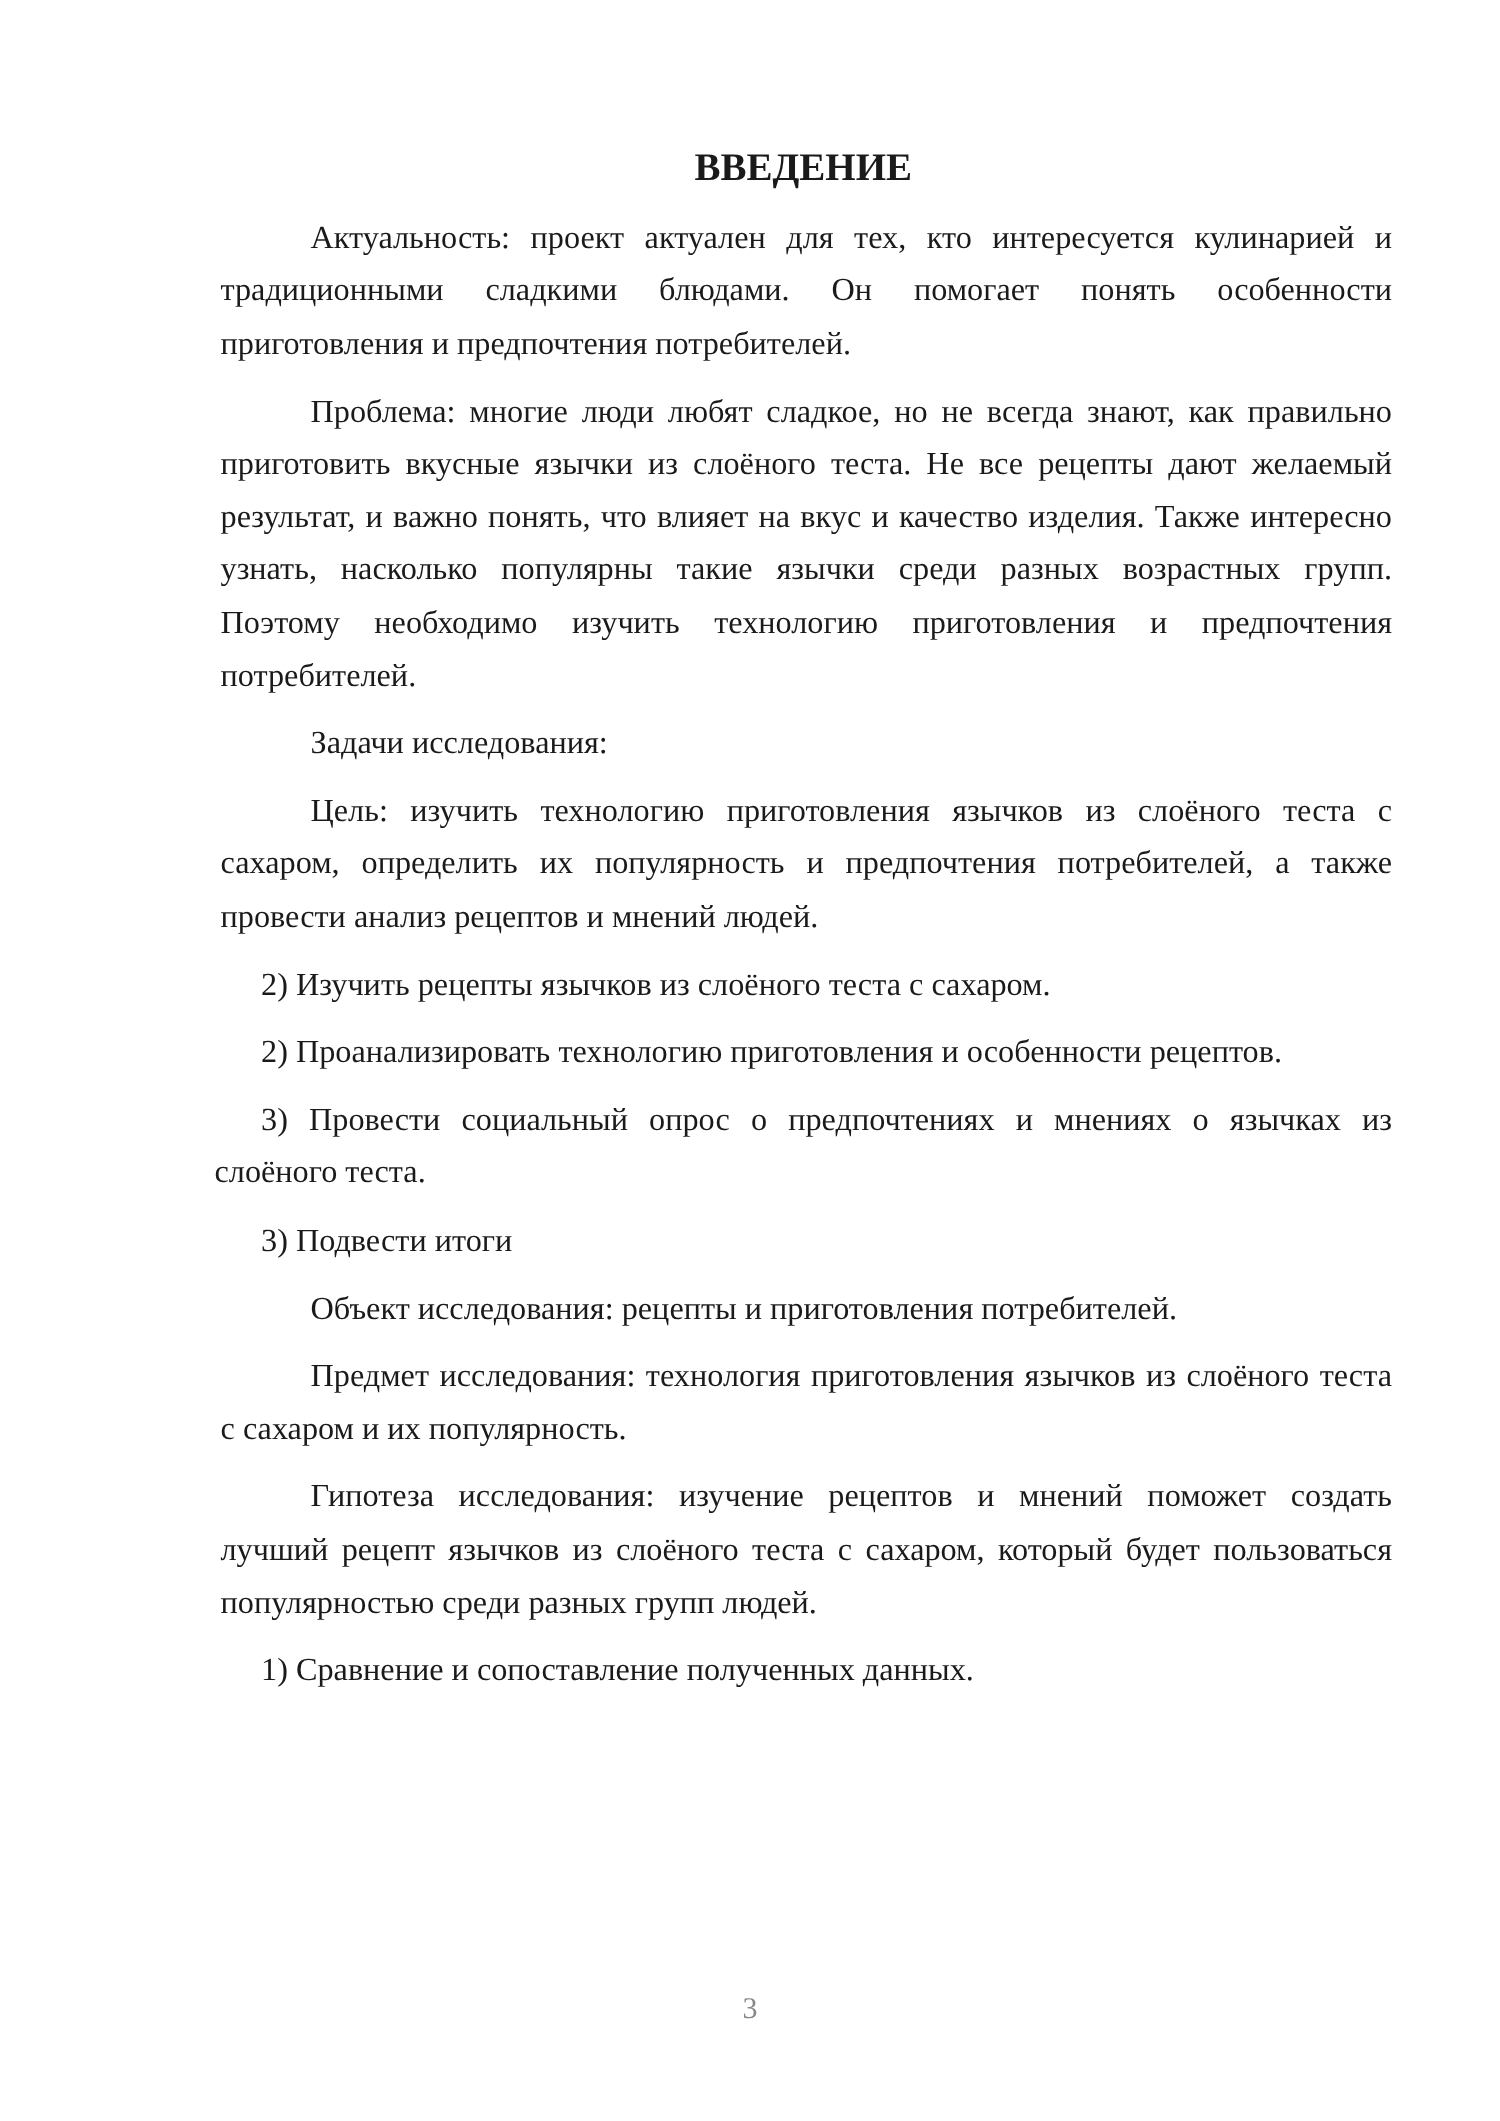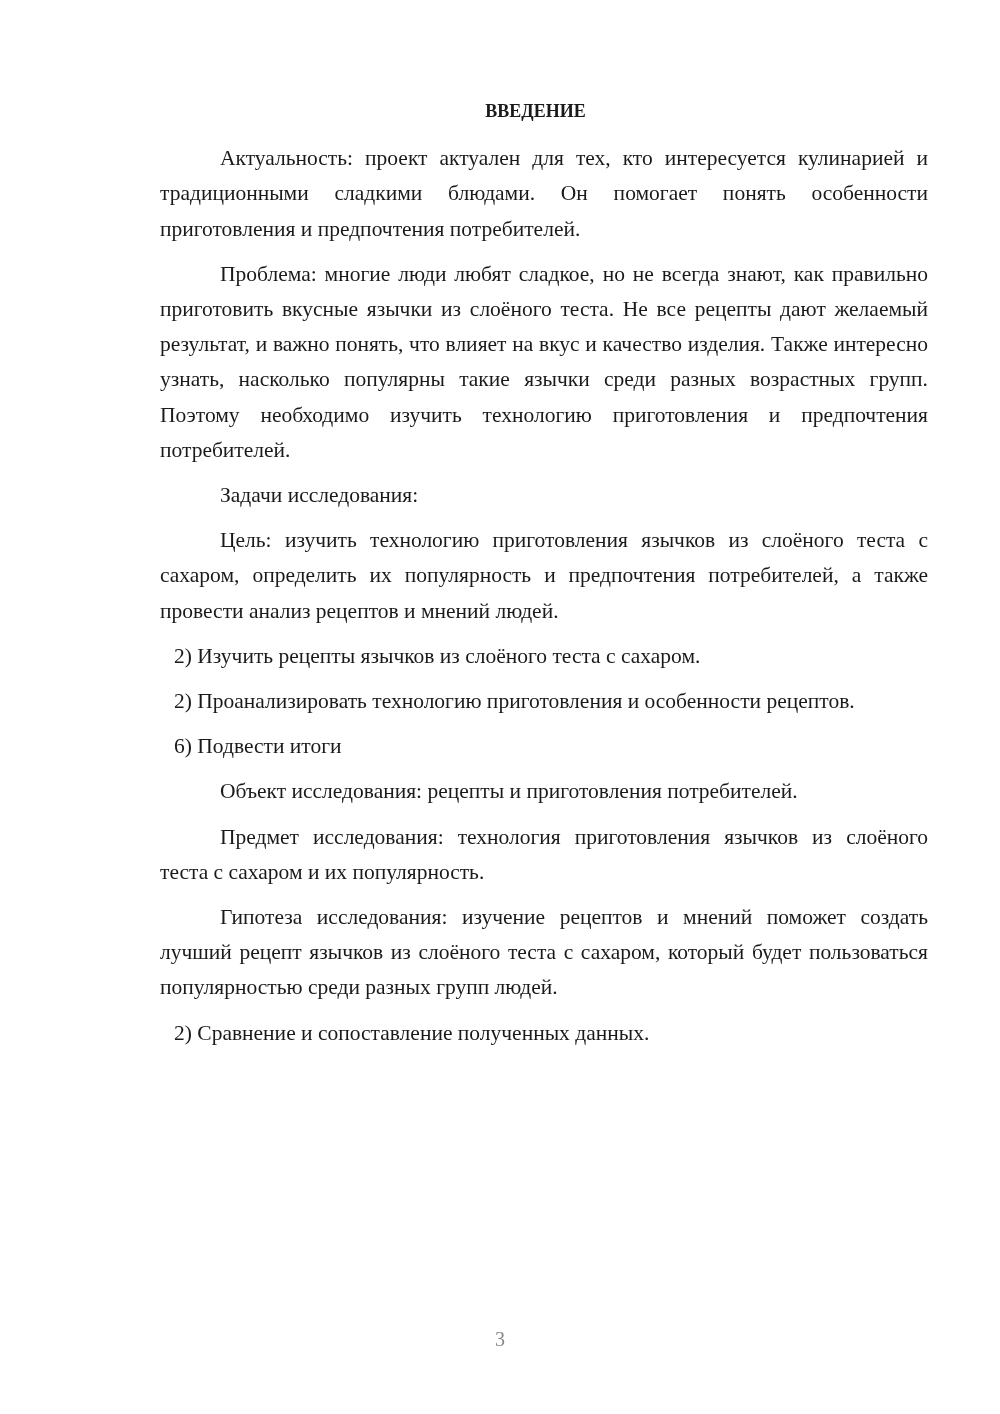--- a/index.html
+++ b/index.html
@@ -2,39 +2,40 @@
 <html><head>
   <meta charset="utf-8">
   <style>
     html, body { margin: 0; padding: 0; background: #ffffff; }
     body { width: 1000px; height: 1414px; position: relative; overflow: hidden; }
     .page {
       position: absolute; left: 143px; top: 94px; width: 785px;
       font-family: "Liberation Serif", "DejaVu Serif", serif;
       font-size: 21.5px; line-height: 35.2px; color: #1a1a1a;
     }
-    .title { text-align: center; font-weight: bold; margin: 0 0 12px 0; font-size: 18px; }
-    .para { text-align: justify; text-indent: 60px; margin: 0 0 10px 17px; }
+    .title { text-align: center; font-weight: bold; margin: 0 0 12px 0; font-size: 26px; }
+    .para { text-align: justify; text-indent: 60px; margin: 0 0 10px 4px; }
     .item { text-align: justify; text-indent: 31px; margin: 0 0 10px 0; }
     .page-number {
       position: absolute; left: 0; width: 1000px; top: 1328px; text-align: center;
       font-family: "Liberation Serif", "DejaVu Serif", serif; font-size: 20px; color: #888888;
     }
   </style>
 </head>
 <body>
 
 <div class="page">
   <h1 class="title">ВВЕДЕНИЕ</h1>
   <p class="para">Актуальность: проект актуален для тех, кто интересуется кулинарией и традиционными сладкими блюдами. Он помогает понять особенности приготовления и предпочтения потребителей.</p>
   <p class="para">Проблема: многие люди любят сладкое, но не всегда знают, как правильно приготовить вкусные язычки из слоёного теста. Не все рецепты дают желаемый результат, и важно понять, что влияет на вкус и качество изделия. Также интересно узнать, насколько популярны такие язычки среди разных возрастных групп. Поэтому необходимо изучить технологию приготовления и предпочтения потребителей.</p>
   <p class="para">Задачи исследования:</p>
   <p class="para">Цель: изучить технологию приготовления язычков из слоёного теста с сахаром, определить их популярность и предпочтения потребителей, а также провести анализ рецептов и мнений людей.</p>
   <p class="item">2) Изучить рецепты язычков из слоёного теста с сахаром.</p>
   <p class="item">2) Проанализировать технологию приготовления и особенности рецептов.</p>
-  <p class="item">6) Подвести итоги</p>
+  <p class="item">3) Провести социальный опрос о предпочтениях и мнениях о язычках из слоёного теста.</p>
+  <p class="item">3) Подвести итоги</p>
   <p class="para">Объект исследования: рецепты и приготовления потребителей.</p>
   <p class="para">Предмет исследования: технология приготовления язычков из слоёного теста с сахаром и их популярность.</p>
   <p class="para">Гипотеза исследования: изучение рецептов и мнений поможет создать лучший рецепт язычков из слоёного теста с сахаром, который будет пользоваться популярностью среди разных групп людей.</p>
-  <p class="item">2) Сравнение и сопоставление полученных данных.</p>
+  <p class="item">1) Сравнение и сопоставление полученных данных.</p>
 </div>
 
 <div class="page-number">3</div>
 
 </body></html>

